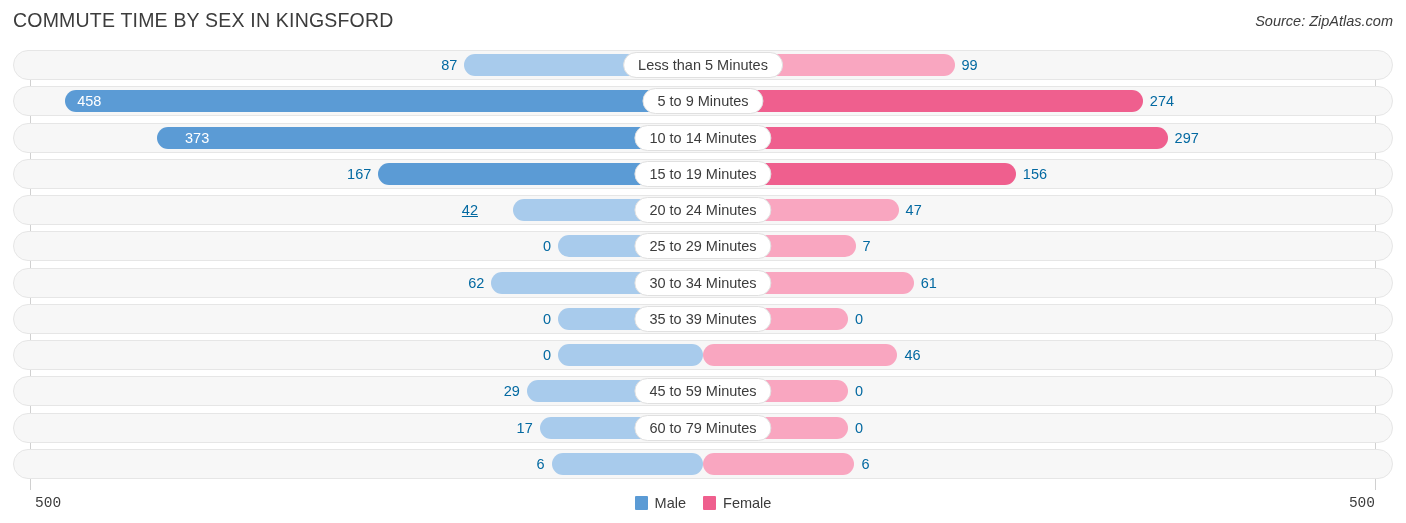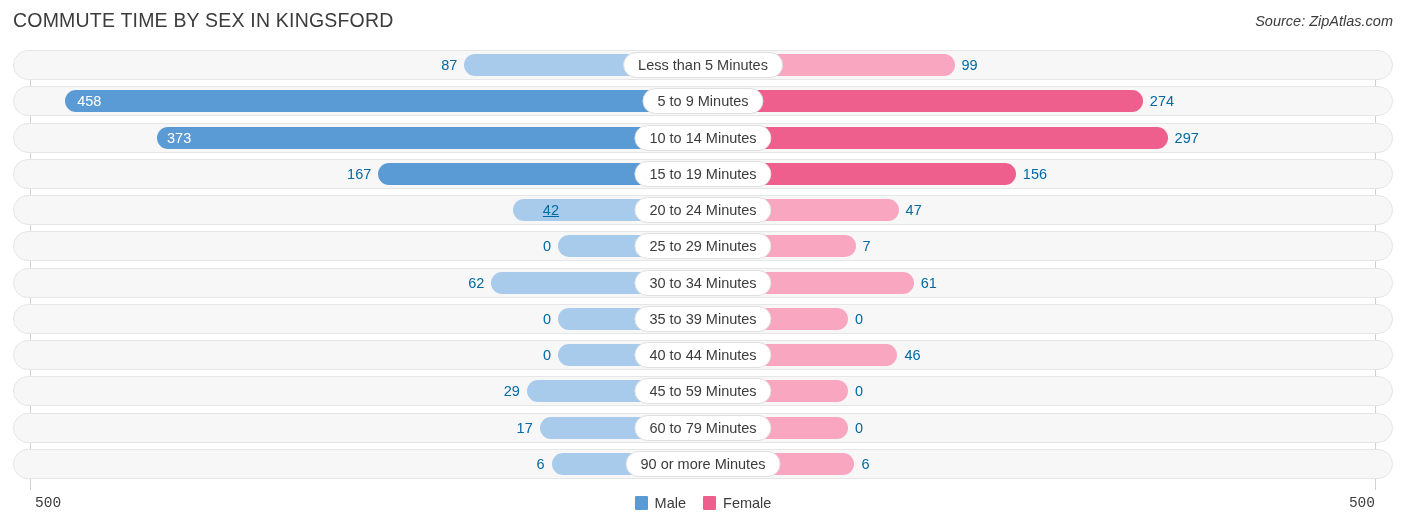--- a/index.html
+++ b/index.html
@@ -125,41 +125,41 @@
             <div class="val val-male inside" style="left: 64.192px; text-align: left;">458</div>
             <div class="val val-female" style="left: 1136.82px;">274</div>
             <div class="cat">5 to 9 Minutes</div>
           </div>
         </div>
         <div class="row" style="top: 72.5px;">
           <div class="track"></div>
           <div class="bars">
             <div class="bar bar-male hi" style="width: 546.348px;"></div>
             <div class="bar bar-female hi" style="width: 464.572px;"></div>
-            <div class="val val-male inside" style="left: 154px; text-align: left;">373</div>
+            <div class="val val-male inside" style="left: 172px; text-align: left;">373</div>
             <div class="val val-female" style="left: 1161.57px; text-align: center;">297</div>
             <div class="cat">10 to 14 Minutes</div>
           </div>
         </div>
         <div class="row" style="top: 108.75px;">
           <div class="track"></div>
           <div class="bars">
             <div class="bar bar-male hi" style="width: 324.692px;"></div>
             <div class="bar bar-female hi" style="width: 312.856px;"></div>
             <div class="val val-male" style="right: 1021.69px;">167</div>
             <div class="val val-female" style="left: 1009.86px;">156</div>
             <div class="cat">15 to 19 Minutes</div>
           </div>
         </div>
         <div class="row" style="top: 145px;">
           <div class="track"></div>
           <div class="bars">
             <div class="bar bar-male" style="width: 190.192px;"></div>
             <div class="bar bar-female" style="width: 195.572px;"></div>
-            <div class="val val-male" style="right: 834px; text-decoration: underline;">42</div>
+            <div class="val val-male" style="right: 915px; text-decoration: underline;">42</div>
             <div class="val val-female" style="left: 892.572px;">47</div>
             <div class="cat">20 to 24 Minutes</div>
           </div>
         </div>
         <div class="row" style="top: 181.25px;">
           <div class="track"></div>
           <div class="bars">
             <div class="bar bar-male" style="width: 145px;"></div>
             <div class="bar bar-female" style="width: 152.532px;"></div>
             <div class="val val-male" style="right: 842px;">0</div>
@@ -187,21 +187,20 @@
             <div class="cat">35 to 39 Minutes</div>
           </div>
         </div>
         <div class="row" style="top: 290px;">
           <div class="track"></div>
           <div class="bars">
             <div class="bar bar-male" style="width: 145px;"></div>
             <div class="bar bar-female" style="width: 194.496px;"></div>
             <div class="val val-male" style="right: 842px;">0</div>
             <div class="val val-female" style="left: 891.496px;">46</div>
-            <div class="cat">40 to 44 Minutes</div>
           </div>
         </div>
         <div class="row" style="top: 326.25px;">
           <div class="track"></div>
           <div class="bars">
             <div class="bar bar-male" style="width: 176.204px;"></div>
             <div class="bar bar-female" style="width: 145px;"></div>
             <div class="val val-male" style="right: 873.204px;">29</div>
             <div class="val val-female" style="left: 842px;">0</div>
             <div class="cat">45 to 59 Minutes</div>
@@ -217,21 +216,20 @@
             <div class="cat">60 to 79 Minutes</div>
           </div>
         </div>
         <div class="row" style="top: 398.75px;">
           <div class="track"></div>
           <div class="bars">
             <div class="bar bar-male" style="width: 151.456px;"></div>
             <div class="bar bar-female" style="width: 151.456px;"></div>
             <div class="val val-male" style="right: 848.456px;">6</div>
             <div class="val val-female" style="left: 848.456px;">6</div>
-            <div class="cat">90 or more Minutes</div>
           </div>
         </div>
       </div>
   </div>
 
   <div class="axis-labels">
     <div class="axis-max l">500</div>
     <div class="axis-max r">500</div>
   </div>
 

